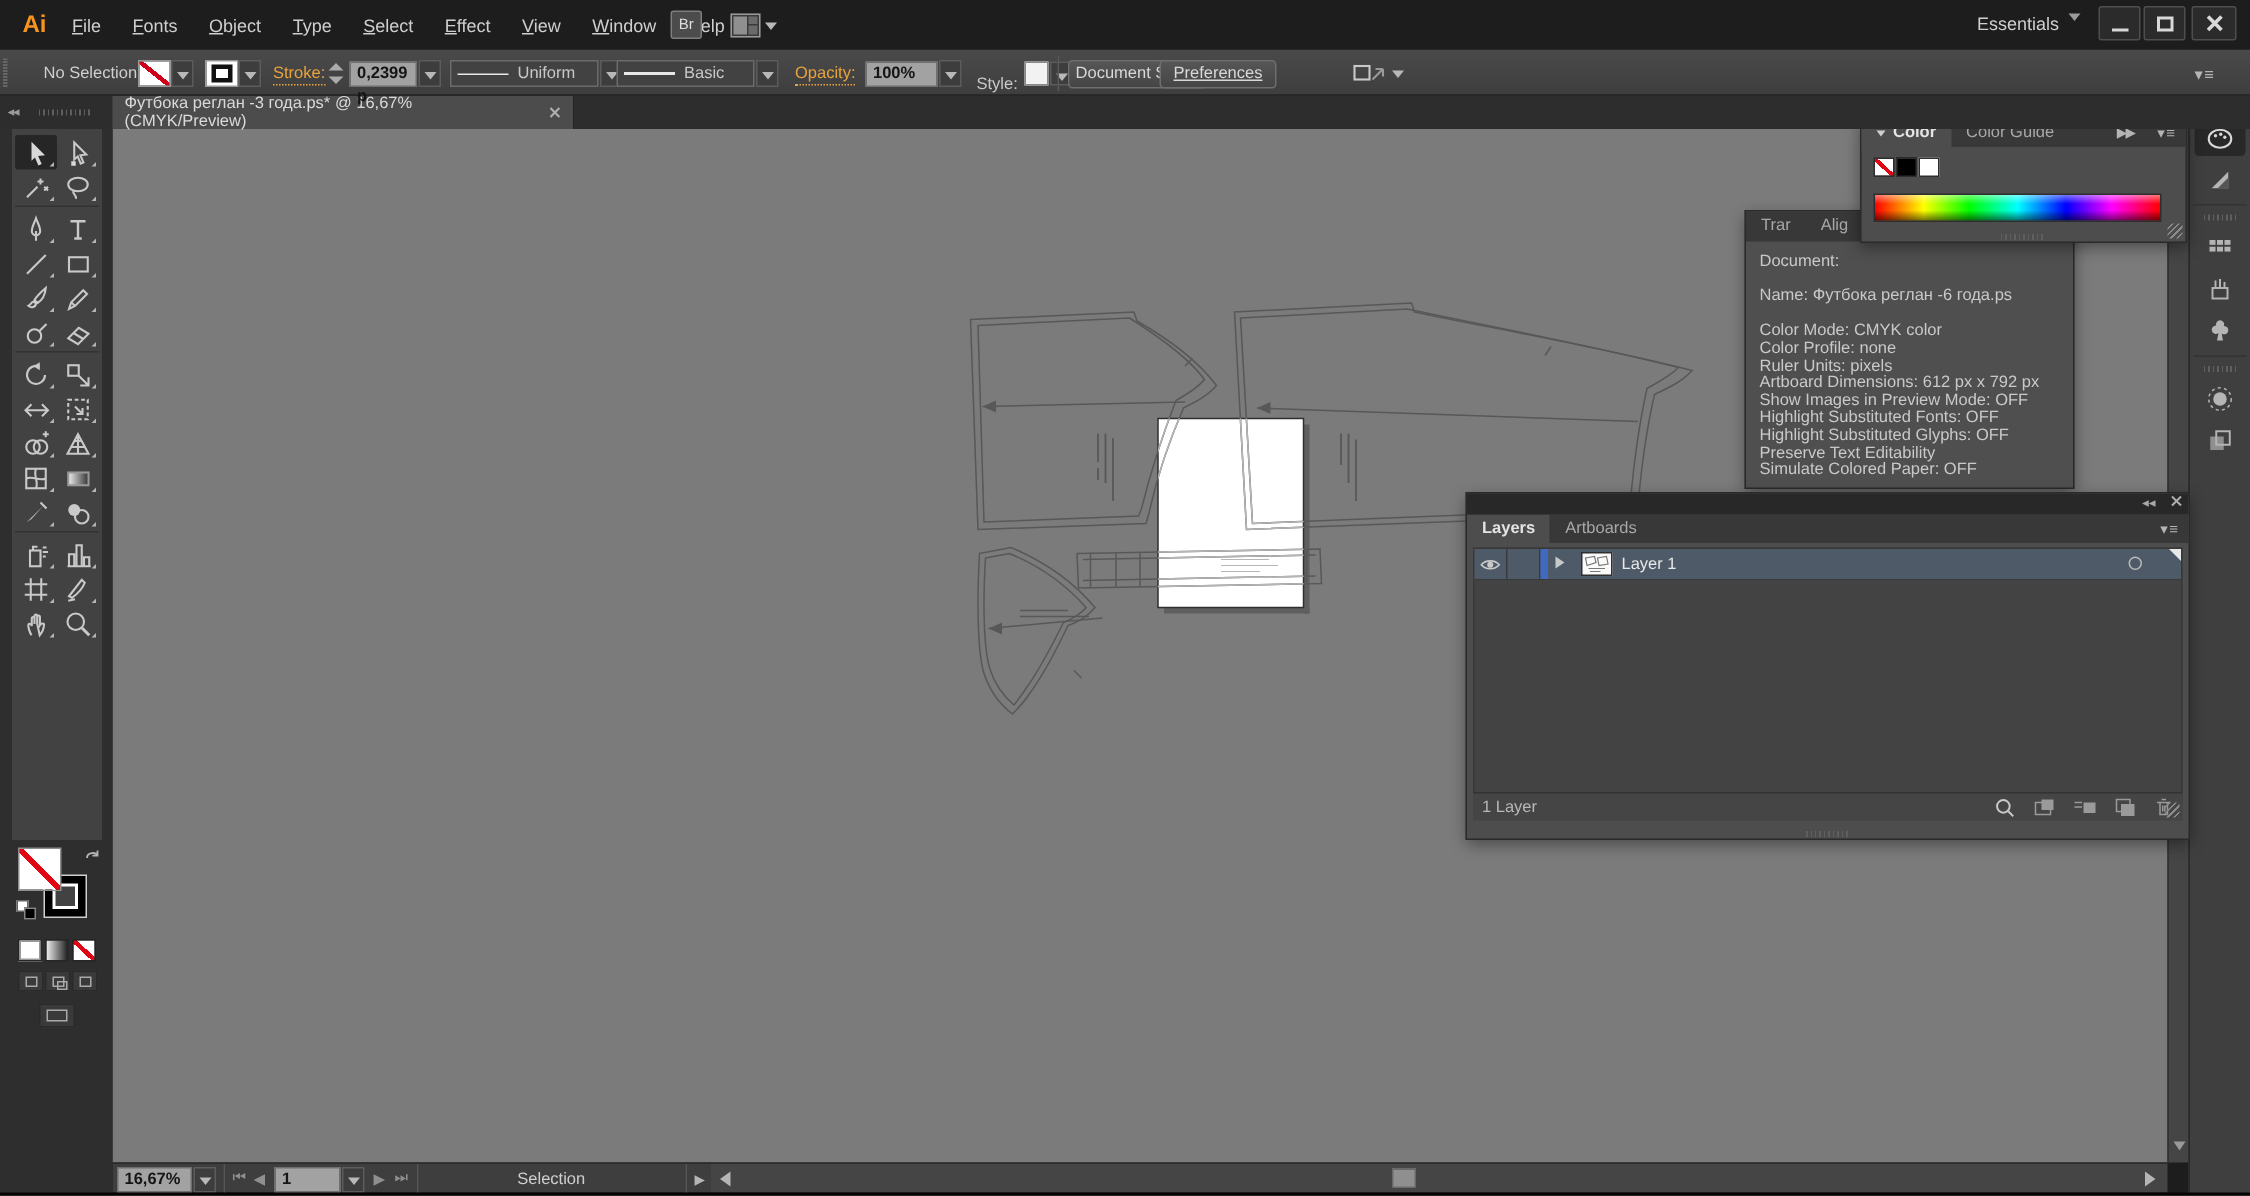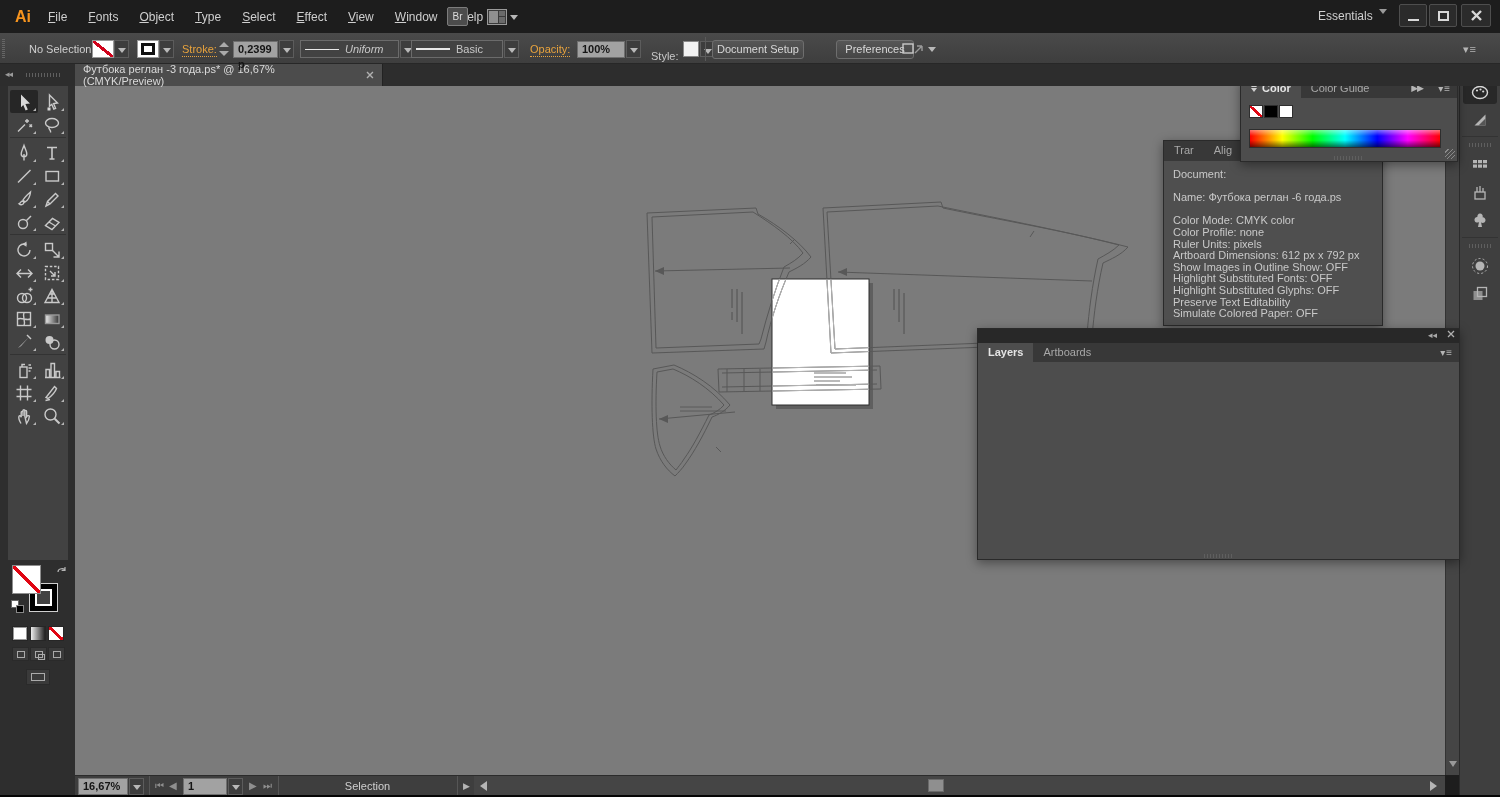--- a/index.html
+++ b/index.html
@@ -45,32 +45,32 @@
   #stepper { left:219px; top:8px; width:11px; height:16px; }
   #stepper .up,#stepper .dn { position:absolute; left:0; width:0; height:0; border-left:5px solid transparent; border-right:5px solid transparent; }
   #stepper .up { top:1px; border-bottom:5px solid #aaa; }
   #stepper .dn { bottom:1px; border-top:5px solid #aaa; }
   .field { background:#a2a2a2; border:1px solid #6f6f6f; color:#151515; height:17px; line-height:15px; padding:0 4px;font-weight:bold; }
   #stroke-weight { left:233px; top:8px; width:45px; }
   #stroke-weight-dd { left:279px; }
   .combo { top:7px; height:18px; background:#424242; border:1px solid #6b6b6b; display:flex; align-items:center; padding:0 4px; gap:6px; }
   .combo .linesample { width:34px; height:1px; background:#e8e8e8; }
   .combo .linesample.thick { height:2px; }
-  #combo-width { left:300px; width:99px;font-style:italic; } #combo-width-dd { left:400px; }
+  #combo-width { left:300px; width:99px; } #combo-width-dd { left:400px; }
   #combo-brush { left:411px; width:92px; } #combo-brush-dd { left:504px; }
   #opacity-label { left:530px; top:10px; }
   #opacity-value { left:577px; top:8px; width:48px; }
   #opacity-dd { left:626px; }
   #style-label { left:651px; top:17px; }
   #style-swatch { left:683px; top:8px; width:16px; height:16px; background:#f2f2f2; border:1px solid #888; }
   #style-dd { left:700px; top:8px; height:16px; }
   .cbar-sep { top:4px; width:1px; height:24px; background:#2e2e2e; border-right:1px solid #5a5a5a; }
   .btn { background:linear-gradient(#565656,#454545); border:1px solid #6e6e6e; border-radius:3px; color:#d8d8d8; text-align:center; }
   #btn-docsetup { left:712px; top:7px; width:92px; height:19px; line-height:17px; }
-  #btn-prefs { left:836px; top:7px; width:78px; height:19px; line-height:17px; }
+  #btn-prefs { left:773px; top:7px; width:78px; height:19px; line-height:17px;text-decoration:underline; }
   #align-glyph { left:902px; top:9px; }
   #align-caret { left:928px; top:14px; }
   #cbar-menu { left:1463px; top:10px; color:#b5b5b5; font-size:11px; letter-spacing:1px; }
 
   
   #tabrow { left:0; top:64px; width:1500px; height:22px; background:#2d2d2d; z-index:18; }
   #tools-header { left:0; top:0; width:75px; height:22px; }
   #tools-collapse { left:5px; top:5px; color:#9a9a9a; font-size:9px; letter-spacing:-1px; }
   .grip-h { background:repeating-linear-gradient(90deg,#5f5f5f 0 1px, transparent 1px 3px); height:4px; }
   #tools-grip { left:26px; top:9px; width:34px; }
@@ -694,21 +694,21 @@
     <div id="docinfo-body">
 
     <div class="line">Document:</div>
         <div class="line"></div>
         <div class="line">Name: Футбока реглан -6 года.ps</div>
         <div class="line"></div>
         <div class="line">Color Mode: CMYK color</div>
         <div class="line">Color Profile: none</div>
         <div class="line">Ruler Units: pixels</div>
         <div class="line">Artboard Dimensions: 612 px x 792 px</div>
-        <div class="line">Show Images in Outline Show: OFF</div>
+        <div class="line">Show Images in Preview Mode: OFF</div>
         <div class="line">Highlight Substituted Fonts: OFF</div>
         <div class="line">Highlight Substituted Glyphs: OFF</div>
         <div class="line">Preserve Text Editability</div>
         <div class="line">Simulate Colored Paper: OFF</div>
       </div>
   </div>
 
   <div id="layers-panel" class="panel">
     <div id="layers-title">
       <div class="ctrls">
@@ -716,16 +716,62 @@
         <svg width="8" height="8" viewBox="0 0 8 8">
             <path d="M1 1 L7 7 M7 1 L1 7" stroke="#b0b0b0" stroke-width="1.3"></path>
           </svg>
       </div>
     </div>
     <div id="layers-tabs" class="panel-tabs">
       <span class="ptab active">Layers</span>
       <span class="ptab">Artboards</span>
       <span class="panel-menu">▾≡</span>
     </div>
+    <div id="layers-rows">
+      <div id="layer-row">
+        <div id="eye-cell">
+          <svg width="15" height="11" viewBox="0 0 16 12">
+            <path d="M1.5 6 C4.5 2.2 11.5 2.2 14.5 6 C11.5 9.8 4.5 9.8 1.5 6 Z" fill="none" stroke="#c9c9c9" stroke-width="1.2"></path>
+            <circle cx="8" cy="6" r="2.2" fill="#c9c9c9"></circle>
+          </svg>
+        </div>
+        <div id="lock-cell"></div>
+        <div id="accent-bar"></div>
+        <div id="disclosure"><i></i></div>
+        <div id="layer-thumb">
+          <svg width="19" height="14" viewBox="0 0 19 14">
+              <path d="M2 3 L8 2 L9 6 L3 8 Z M10 3 L16 2 L17 7 L11 8 Z M4 10 H15 M5 12 H12" stroke="#777" fill="none" stroke-width="0.8"></path>
+            </svg>
+        </div>
+        <span id="layer-name">Layer 1</span>
+        <div id="target-circle"></div>
+        <div id="sel-corner"></div>
+      </div>
+    </div>
+    <div id="layers-footer">
+      <span>1 Layer</span>
+      <div class="ficons">
+        <svg class="icon" width="15" height="15" viewBox="0 0 16 16" stroke="#9a9a9a">
+            <circle cx="7" cy="7" r="4.5"></circle>
+            <path d="M10.5 10.5 L14 14"></path>
+          </svg>
+        <svg width="16" height="14" viewBox="0 0 16 14">
+            <rect x="2" y="4" width="10" height="8" fill="none" stroke="#9a9a9a"></rect>
+            <rect x="6" y="2" width="8" height="7" fill="#9a9a9a"></rect>
+          </svg>
+        <svg width="16" height="14" viewBox="0 0 16 14">
+            <path d="M1 4 H6 M1 7 H6" stroke="#9a9a9a"></path>
+            <rect x="7" y="4" width="8" height="7" fill="#9a9a9a"></rect>
+          </svg>
+        <svg width="16" height="14" viewBox="0 0 16 14">
+            <rect x="2" y="2" width="9" height="8" fill="none" stroke="#9a9a9a"></rect>
+            <rect x="5" y="5" width="9" height="8" fill="#9a9a9a"></rect>
+          </svg>
+        <svg width="13" height="14" viewBox="0 0 13 14">
+            <path d="M2 4 H11 M5 2 H8 M4 4 V12 H9 V4 M5.8 6 V10 M7.2 6 V10" stroke="#9a9a9a" fill="none"></path>
+          </svg>
+      </div>
+      <div class="resize-grip"></div>
+    </div>
     <div class="bottom-grip grip-h"></div>
   </div>
 
 </div>
 
 </body></html>

